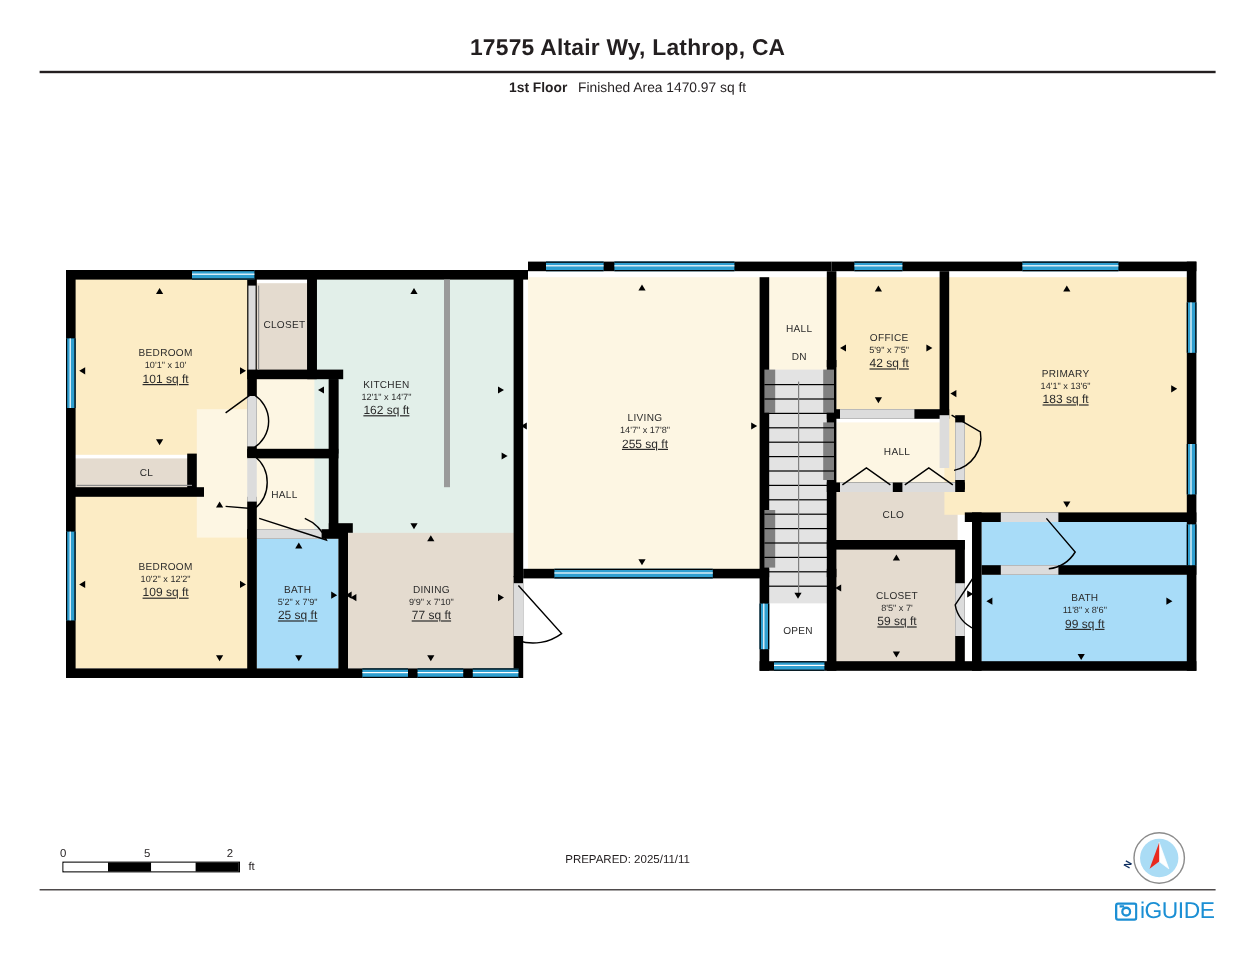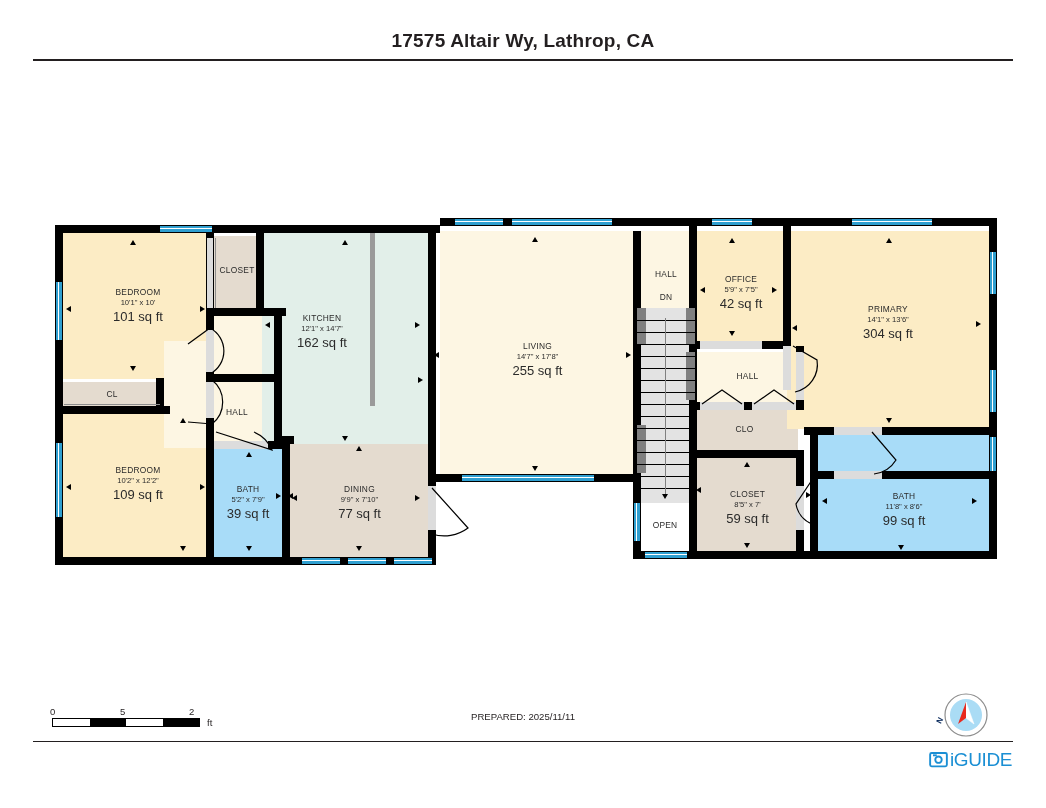--- a/index.html
+++ b/index.html
@@ -59,21 +59,21 @@
     flex-direction: column;
     align-items: center;
     justify-content: center;
     text-align: center;
     line-height: 1.32;
     font-size: 8.2px;
     color: #2b2b2b;
   }
   .room .rname { font-size: 8.4px; letter-spacing: 0.25px; }
   .room .rdim  { font-size: 7.6px; }
-  .room .rarea { font-size: 13px; }
+  .room .rarea { font-size: 10px; text-decoration: underline; }
   .room.plain .rname { font-size: 8.4px; }
 
   
   .fill { position: absolute; }
   .f-cream  { background: #fcecc5; }
   .f-mint   { background: #e2efe9; }
   .f-beige  { background: #e4dbcf; }
   .f-blue   { background: #a8dcf8; }
   .f-ivory  { background: #fdf6e3; }
   .f-white  { background: #ffffff; }
@@ -184,20 +184,23 @@
     line-height: 1;
   }
 </style>
 </head>
 <body>
 
 <div id="page">
 
   <div id="header-title">17575 Altair Wy, Lathrop, CA</div>
   <div id="header-rule"></div>
+  <div id="subheader">
+    <span class="floor-label">1st Floor</span><span class="area-label">Finished Area 1470.97 sq ft</span>
+  </div>
 
   <div id="plan">
 
     <div class="fill f-cream" style="left:62px;top:231px;width:152px;height:148px;"></div>
 
     <div class="fill f-beige" style="left:62px;top:382px;width:100px;height:26px;"></div>
 
     <div class="fill f-cream" style="left:62px;top:409px;width:152px;height:148px;"></div>
 
     <div class="fill f-ivory" style="left:164px;top:341px;width:118px;height:107px;"></div>
@@ -468,53 +471,53 @@
       <div class="rname">DN</div>
     </div>
     <div class="room" style="left:697px;top:272px;width:88px;height:42px;">
       <div class="rname">OFFICE</div>
       <div class="rdim">5'9" x 7'5"</div>
       <div class="rarea">42 sq ft</div>
     </div>
     <div class="room" style="left:800px;top:302px;width:176px;height:42px;">
       <div class="rname">PRIMARY</div>
       <div class="rdim">14'1" x 13'6"</div>
-      <div class="rarea">304 sq ft</div>
+      <div class="rarea">183 sq ft</div>
     </div>
     <div class="room plain" style="left:697px;top:370px;width:101px;height:14px;">
       <div class="rname">HALL</div>
     </div>
     <div class="room plain" style="left:691px;top:423px;width:107px;height:14px;">
       <div class="rname">CLO</div>
     </div>
     <div class="room" style="left:691px;top:487px;width:113px;height:42px;">
       <div class="rname">CLOSET</div>
       <div class="rdim">8'5" x 7'</div>
       <div class="rarea">59 sq ft</div>
     </div>
     <div class="room" style="left:818px;top:489px;width:172px;height:42px;">
       <div class="rname">BATH</div>
       <div class="rdim">11'8" x 8'6"</div>
       <div class="rarea">99 sq ft</div>
     </div>
-    <div class="room plain" style="left:62px;top:388px;width:100px;height:14px;">
+    <div class="room plain" style="left:72px;top:388px;width:100px;height:14px;">
       <div class="rname">CL</div>
     </div>
     <div class="room plain" style="left:200px;top:406px;width:74px;height:14px;">
       <div class="rname">HALL</div>
     </div>
     <div class="room" style="left:62px;top:463px;width:152px;height:42px;">
       <div class="rname">BEDROOM</div>
       <div class="rdim">10'2" x 12'2"</div>
       <div class="rarea">109 sq ft</div>
     </div>
     <div class="room" style="left:214px;top:482px;width:68px;height:42px;">
       <div class="rname">BATH</div>
       <div class="rdim">5'2" x 7'9"</div>
-      <div class="rarea">39 sq ft</div>
+      <div class="rarea">25 sq ft</div>
     </div>
     <div class="room" style="left:289px;top:482px;width:141px;height:42px;">
       <div class="rname">DINING</div>
       <div class="rdim">9'9" x 7'10"</div>
       <div class="rarea">77 sq ft</div>
     </div>
     <div class="room plain" style="left:641px;top:519px;width:48px;height:14px;">
       <div class="rname">OPEN</div>
     </div>
 

